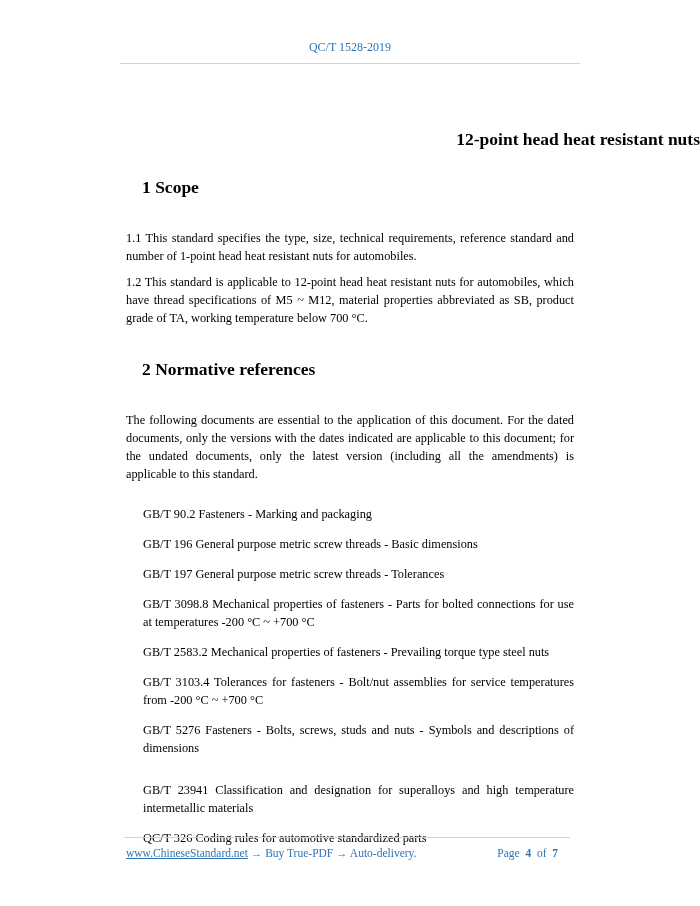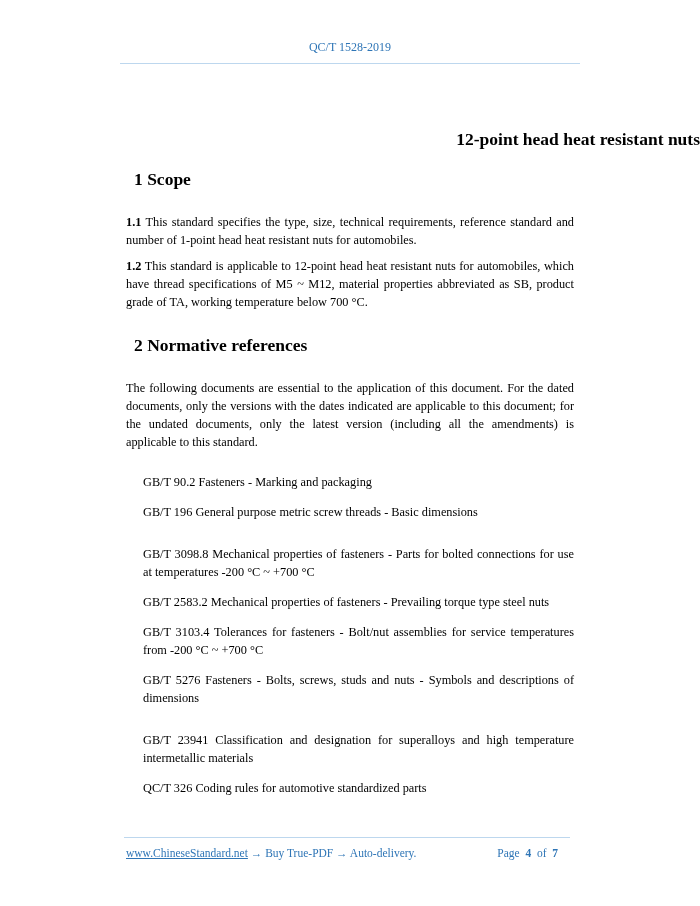--- a/index.html
+++ b/index.html
@@ -4,23 +4,23 @@
 <style>
   html, body { margin: 0; padding: 0; background: #ffffff; }
   body { width: 700px; height: 906px; position: relative; overflow: hidden;
          font-family: "Liberation Serif", "DejaVu Serif", serif; color: #000; }
   .header-code { position: absolute; top: 40px; left: 0; width: 700px; text-align: center;
                  font-size: 12px; color: #2e75b6; }
   .header-rule { position: absolute; top: 63px; left: 120px; width: 460px; height: 1px; background: #bdd7ee; }
   .title { position: absolute; top: 85px; left: 0; width: 700px; text-align: right;
            font-size: 17.5px; font-weight: bold; margin-top: 44px; }
   .content { position: absolute; left: 126px; width: 448px; top: 159px; }
-  h2 { font-size: 17.5px; font-weight: bold; margin: 8px; line-height: 24px; }
+  h2 { font-size: 17.5px; font-weight: bold; margin: 16px; line-height: 24px; }
   p { margin: 0; font-size: 12.3px; line-height: 18px; text-align: justify; }
-  .num { font-weight: bold; }
+  .num { font-weight: normal; }
   .ref { margin-left: 17px; text-align: justify; }
   .footer-rule { position: absolute; top: 837px; left: 124px; width: 446px; height: 1px; background: #bdd7ee; }
   .footer { position: absolute; top: 847px; left: 126px; width: 448px; font-size: 11.5px; color: #2e75b6; }
   .footer a { color: #2e75b6; text-decoration: underline; }
   .footer .page { position: absolute; right: 16px; top: 0; }
   .footer .page b { font-weight: bold; }
 </style>
 </head>
 <body>
 
@@ -40,20 +40,21 @@
   <h2>2 Normative references</h2>
   <div style="height:14px"></div>
   <p>The following documents are essential to the application of this document. For the dated documents, only the versions with the dates indicated are applicable to this document; for the undated documents, only the latest version (including all the amendments) is applicable to this standard.</p>
 
   <div style="height:10px"></div>
   <div style="height:12px"></div>
   <p class="ref">GB/T 90.2 Fasteners - Marking and packaging</p>
   <div style="height:12px"></div>
   <p class="ref">GB/T 196 General purpose metric screw threads - Basic dimensions</p>
   <div style="height:12px"></div>
+  <p class="ref">GB/T 197 General purpose metric screw threads - Tolerances</p>
   <div style="height:12px"></div>
   <p class="ref">GB/T 3098.8 Mechanical properties of fasteners - Parts for bolted connections for use at temperatures -200 °C ~ +700 °C</p>
   <div style="height:12px"></div>
   <p class="ref">GB/T 2583.2 Mechanical properties of fasteners - Prevailing torque type steel nuts</p>
   <div style="height:12px"></div>
   <p class="ref">GB/T 3103.4 Tolerances for fasteners - Bolt/nut assemblies for service temperatures from -200 °C ~ +700 °C</p>
   <div style="height:12px"></div>
   <p class="ref">GB/T 5276 Fasteners - Bolts, screws, studs and nuts - Symbols and descriptions of dimensions</p>
   <div style="height:12px"></div>
   <div style="height:12px"></div>

